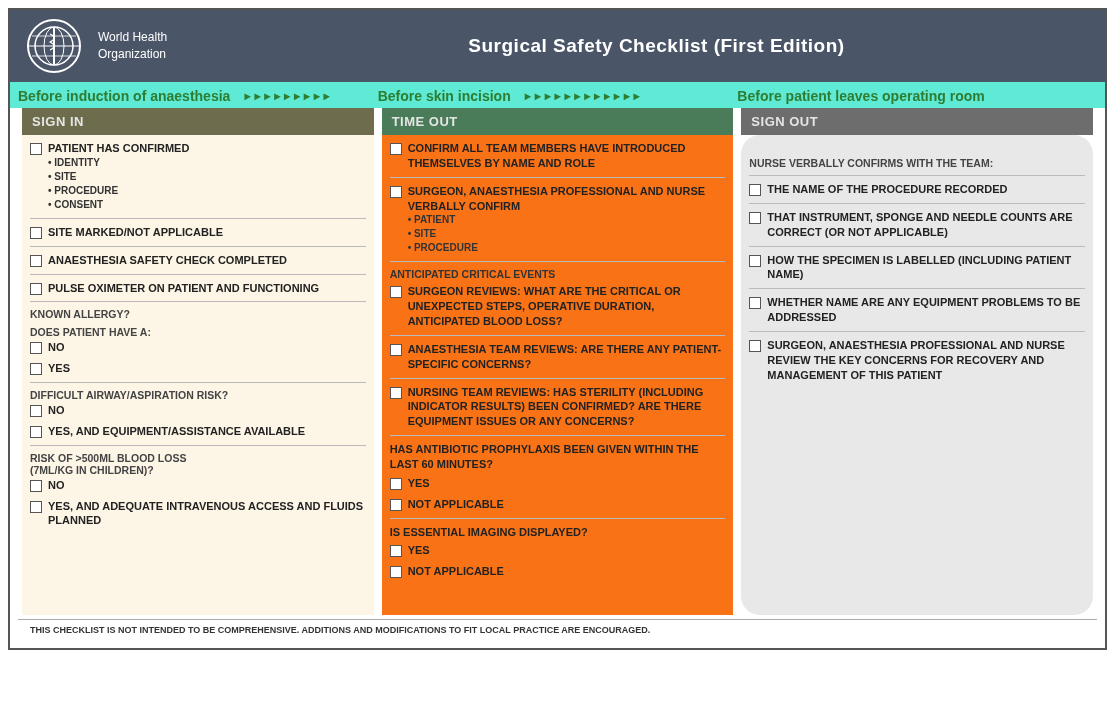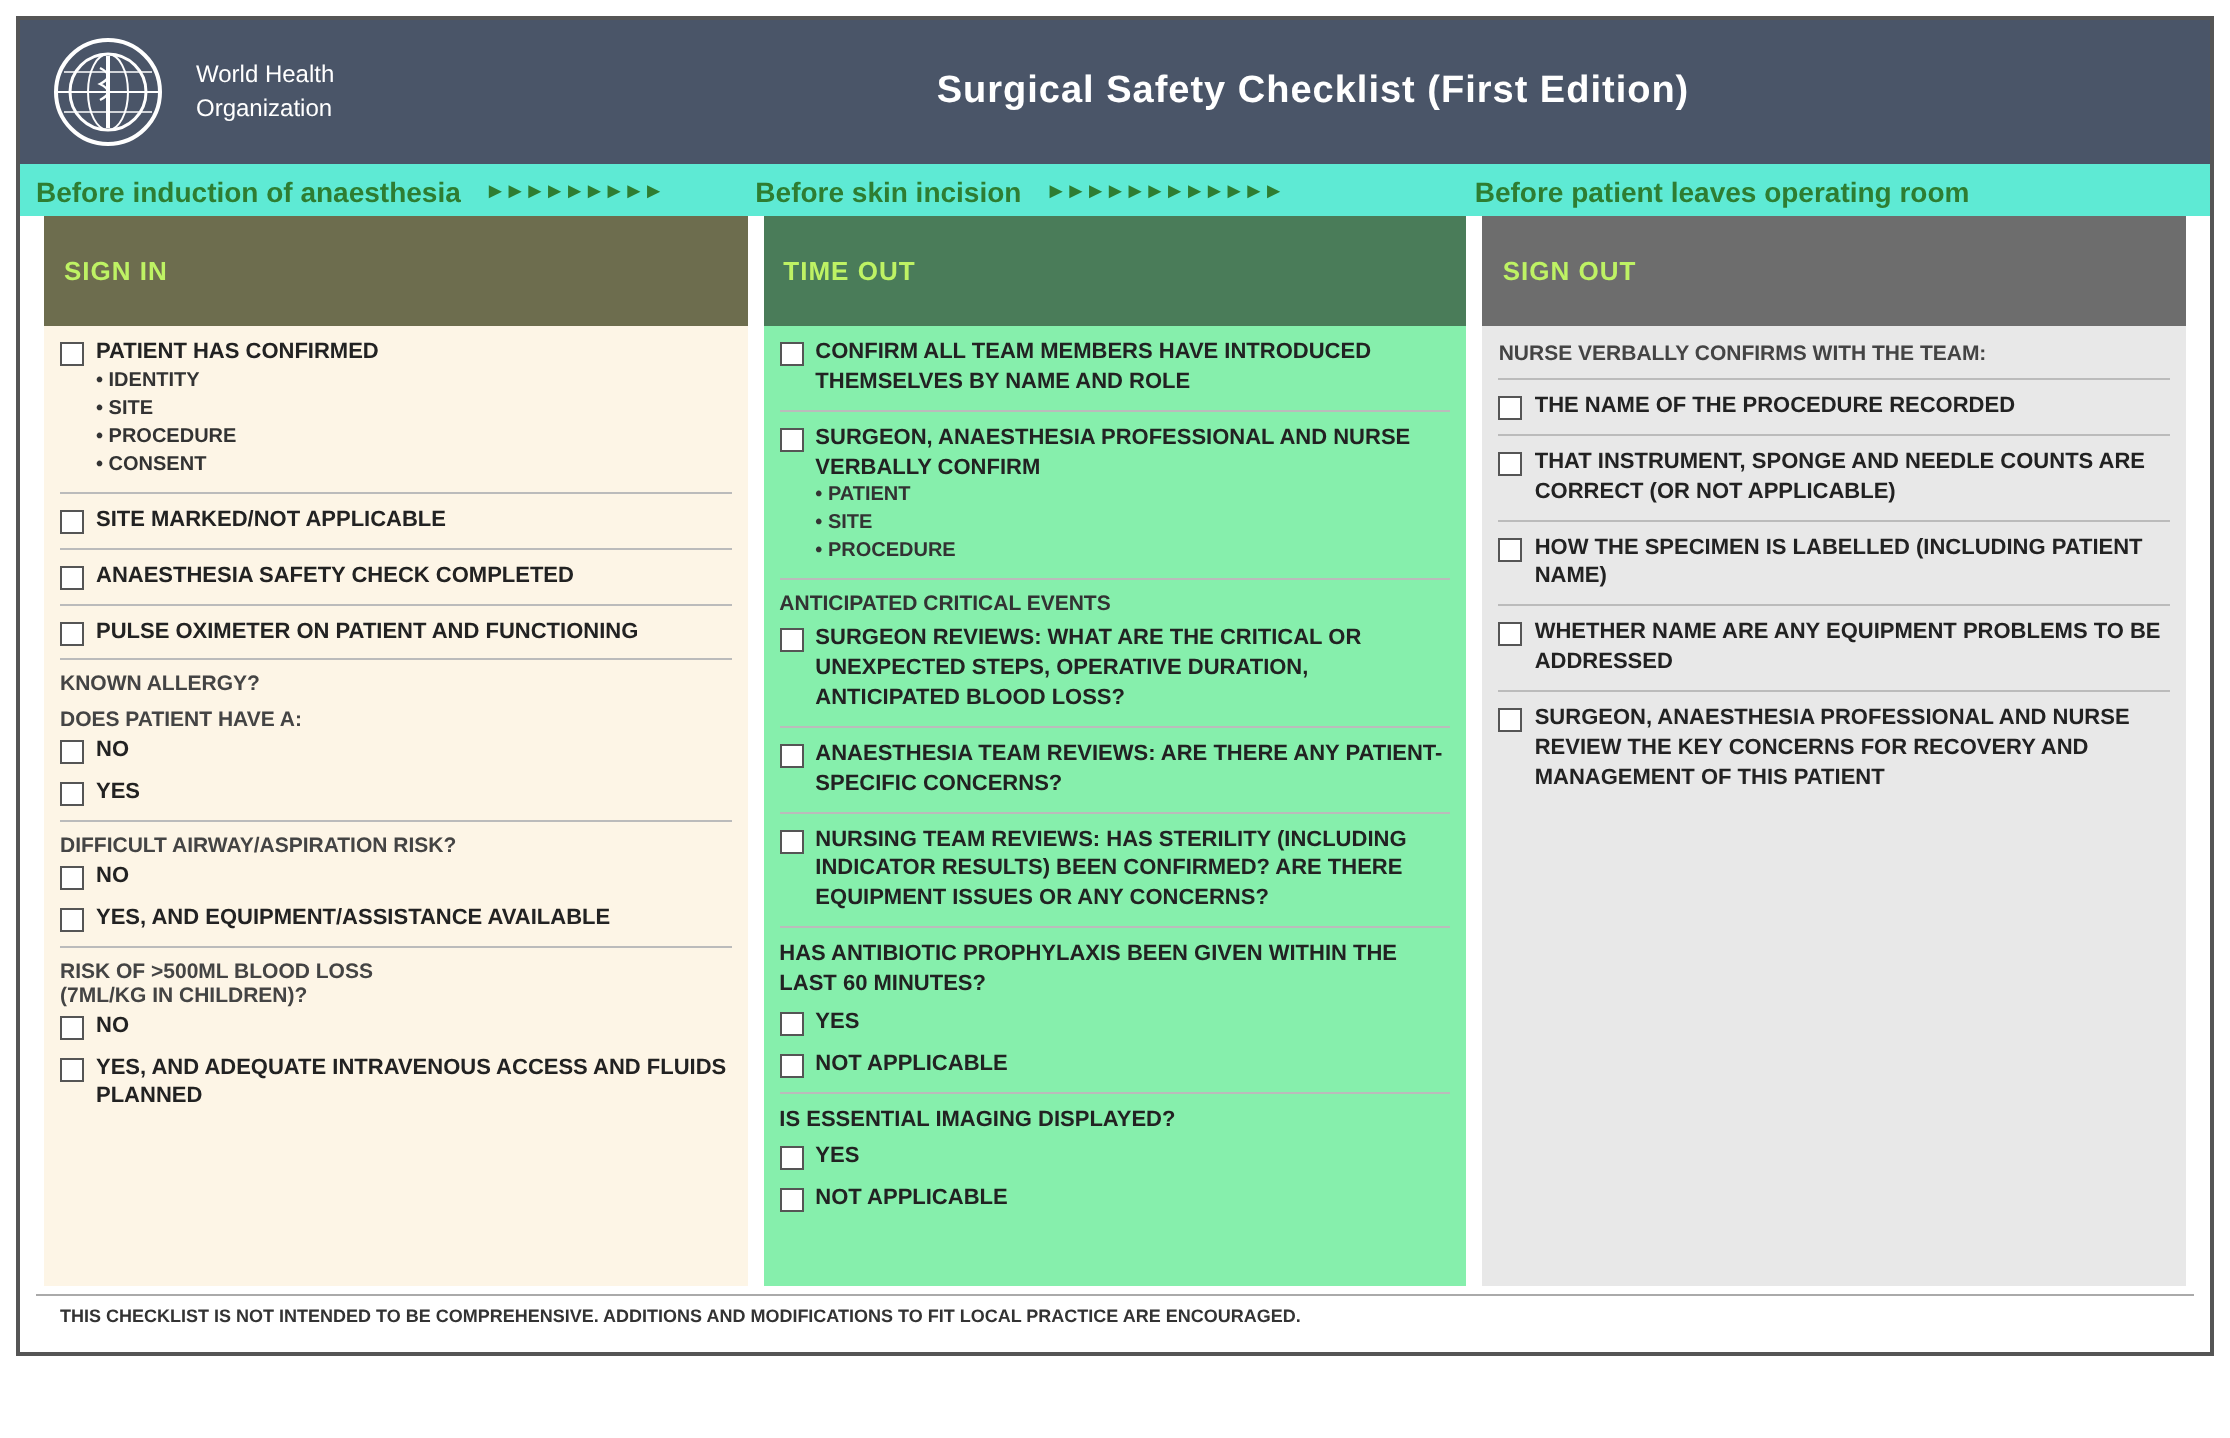--- a/index.html
+++ b/index.html
@@ -75,45 +75,46 @@
       padding: 0 8px 4px 8px;
       background: #fff;
     }
     .column {
       flex: 1;
       margin: 0 4px;
     }
 
     
     .section-header {
-      padding: 20px 10px;
-      color: #bef264;
+      padding: 6px 10px;
+      color: #e5e5e5;
       font-size: 13px;
       font-weight: bold;
       letter-spacing: 0.5px;
     }
     .signin-header { background: #6d6d4e; }
     .timeout-header { background: #4a7c59; }
     .signout-header { background: #6d6d6d; }
 
     
     .section-body-signin {
       background: #fdf5e6;
       padding: 6px 8px;
       min-height: 480px;
     }
     .section-body-timeout {
-      background: #86efac;
+      background: #f97316;
       padding: 6px 8px;
       min-height: 480px;
     }
     .section-body-signout {
       background: #e8e8e8;
-      padding: 2px 8px;
+      padding: 16px 8px;
       min-height: 480px;
+      border-radius: 19px;
     }
 
     
     .check-item {
       display: flex;
       align-items: flex-start;
       margin-bottom: 6px;
       gap: 6px;
     }
     .checkbox {

